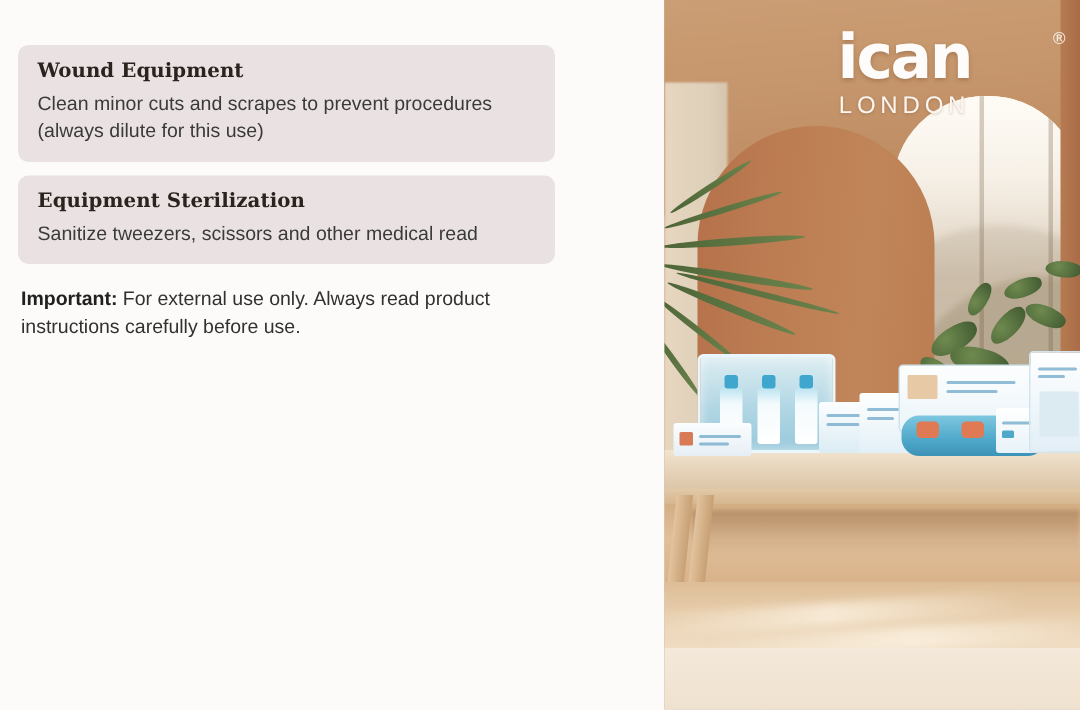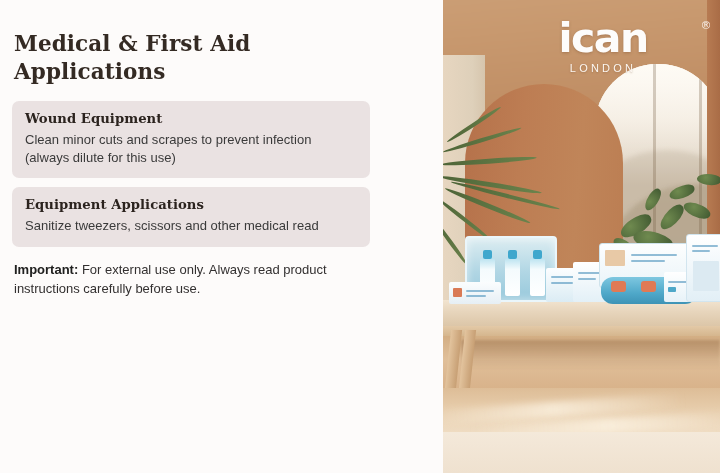--- a/index.html
+++ b/index.html
@@ -377,45 +377,44 @@
     position: absolute;
     top: 2px; right: -64px;
     font-size: 11px;
     font-weight: 400;
     letter-spacing: 0;
     color: #f7efe8;
     text-shadow: none;
   }
   .brand-sub {
     font-family: "Liberation Sans", sans-serif;
-    font-size: 11px;
+    font-size: 16px;
     letter-spacing: 3.2px;
     color: #fbf6f1;
     margin-top: 3px;
     text-shadow: 0 1px 2px rgba(110,70,40,.3);
   }
 </style>
 </head>
 <body>
 
 <div class="screen">
 
   <section class="content-panel">
 
-    <h1 class="page-title">Medical &amp; First Aid Applications</h1>
 
     <div class="cards">
 
       <div class="app-card">
         <div class="card-heading">Wound Equipment</div>
-        <div class="card-body">Clean minor cuts and scrapes to prevent infection (always dilute for this use)</div>
+        <div class="card-body">Clean minor cuts and scrapes to prevent procedures (always dilute for this use)</div>
       </div>
 
       <div class="app-card">
-        <div class="card-heading">Equipment Applications</div>
+        <div class="card-heading">Equipment Sterilization</div>
         <div class="card-body">Sanitize tweezers, scissors and other medical read</div>
       </div>
 
 
     </div>
 
     <p class="important-note">
       <b>Important:</b><span> For external use only. Always read product instructions carefully before use.</span>
     </p>
 

